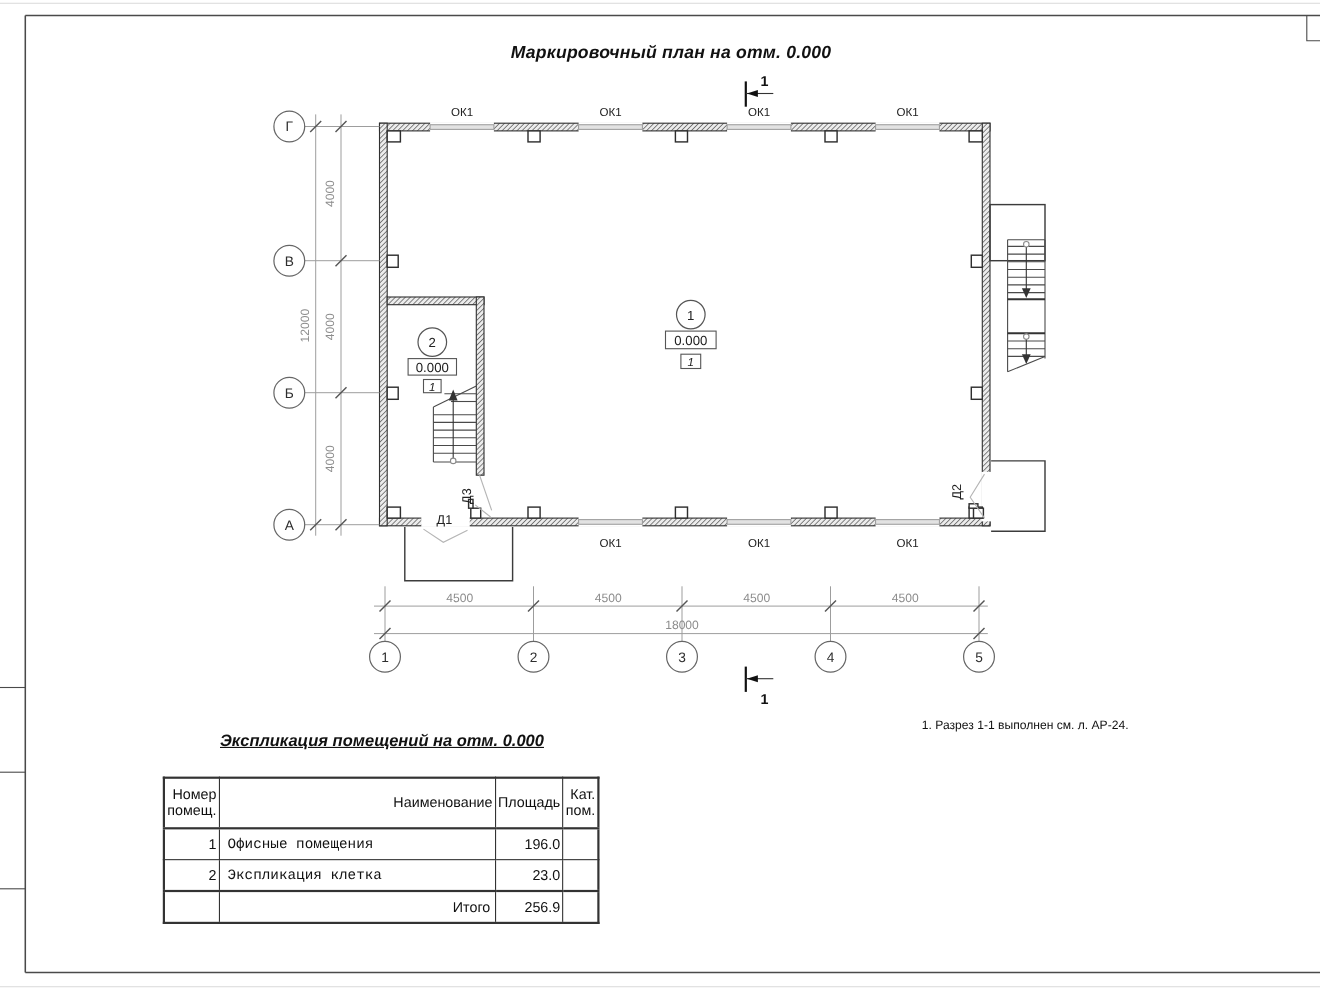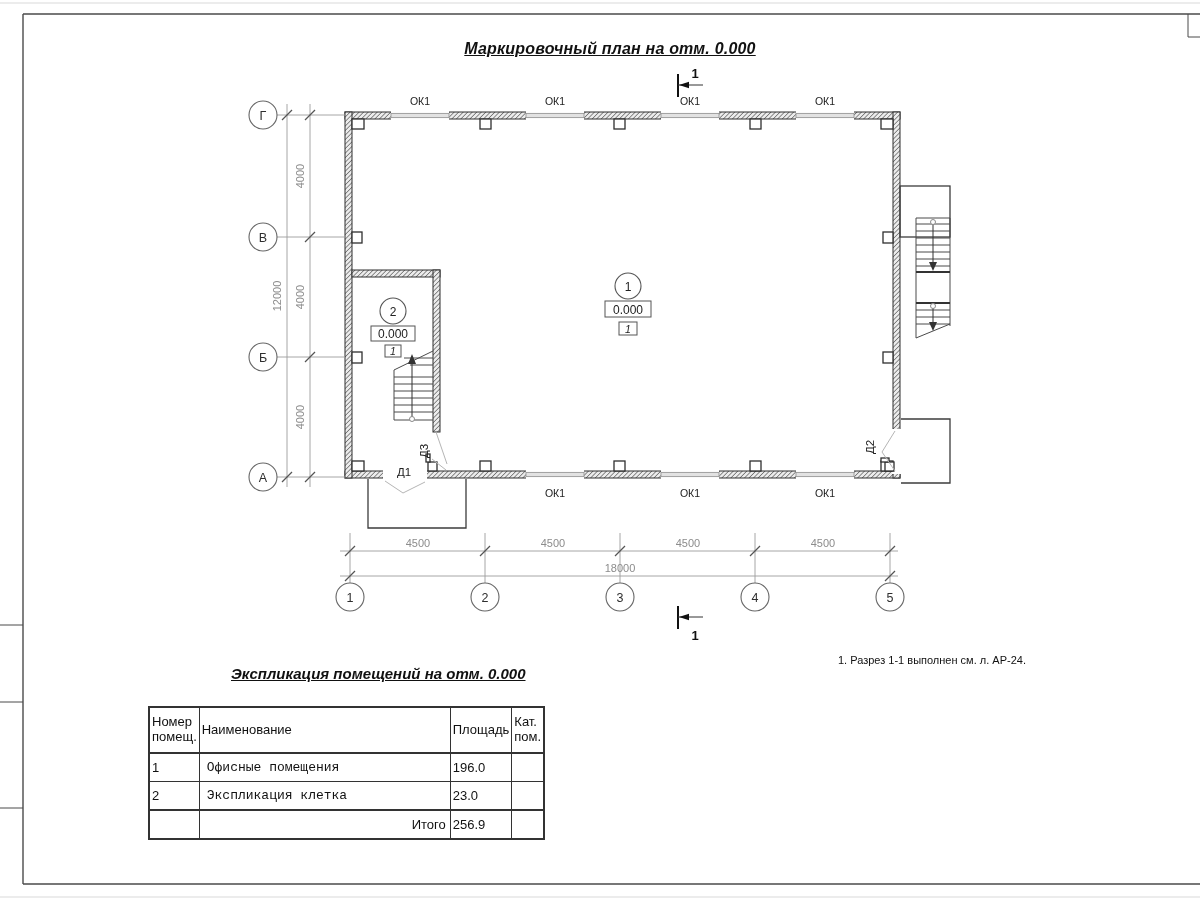--- a/index.html
+++ b/index.html
@@ -11,28 +11,28 @@
   .axistxt{font-size:12.5px;fill:#2e2e2e;}
   .marklbl{font-size:10.5px;fill:#222;}
   .doorlbl{font-size:11.5px;fill:#222;}
   .sectlbl{font-size:13px;font-weight:bold;fill:#111;}
   .roomnum{font-size:12px;fill:#222;}
   .elevtxt{font-size:12px;fill:#222;}
   .ftype{font-size:10.5px;font-style:italic;fill:#222;}
 
   .main-title{position:absolute;left:400px;top:40px;width:420px;text-align:center;
     font-size:16px;font-weight:bold;font-style:italic;color:#111;
-    text-decoration:underline;letter-spacing:.2px;}
+    letter-spacing:.2px;}
   .note{position:absolute;left:838px;top:654px;font-size:11px;color:#111;}
   .table-title{position:absolute;left:200px;top:665px;font-size:15px;font-weight:bold;
-    font-style:italic;color:#111;text-decoration:underline;margin-left:31px;}
+    font-style:italic;color:#111;text-decoration:underline;}
 
   table.spec{position:absolute;left:148px;top:706px;border-collapse:collapse;
     table-layout:fixed;border:2px solid #333;}
-  table.spec td{border:1px solid #333;font-size:13px;color:#111;text-align:left;
+  table.spec td{border:1px solid #333;font-size:13px;color:#111;text-align:right;
     vertical-align:middle;overflow:hidden;padding:0 2px;}
   table.spec tr.hdr td{height:44px;border-bottom:2px solid #333;line-height:1.15;}
   table.spec tr.datarow td{height:27px;}
   table.spec td.name{text-align:left;padding-left:7px;font-family:Liberation Mono, monospace;}
   table.spec tr.totalrow td{height:27px;border-top:2px solid #333;}
   table.spec td.total-lbl{text-align:right;padding-right:4px;}
   .c-num{width:44px}.c-name{width:251px}.c-area{width:60px}.c-cat{width:28px}
 </style>
 </head>
 <body>

